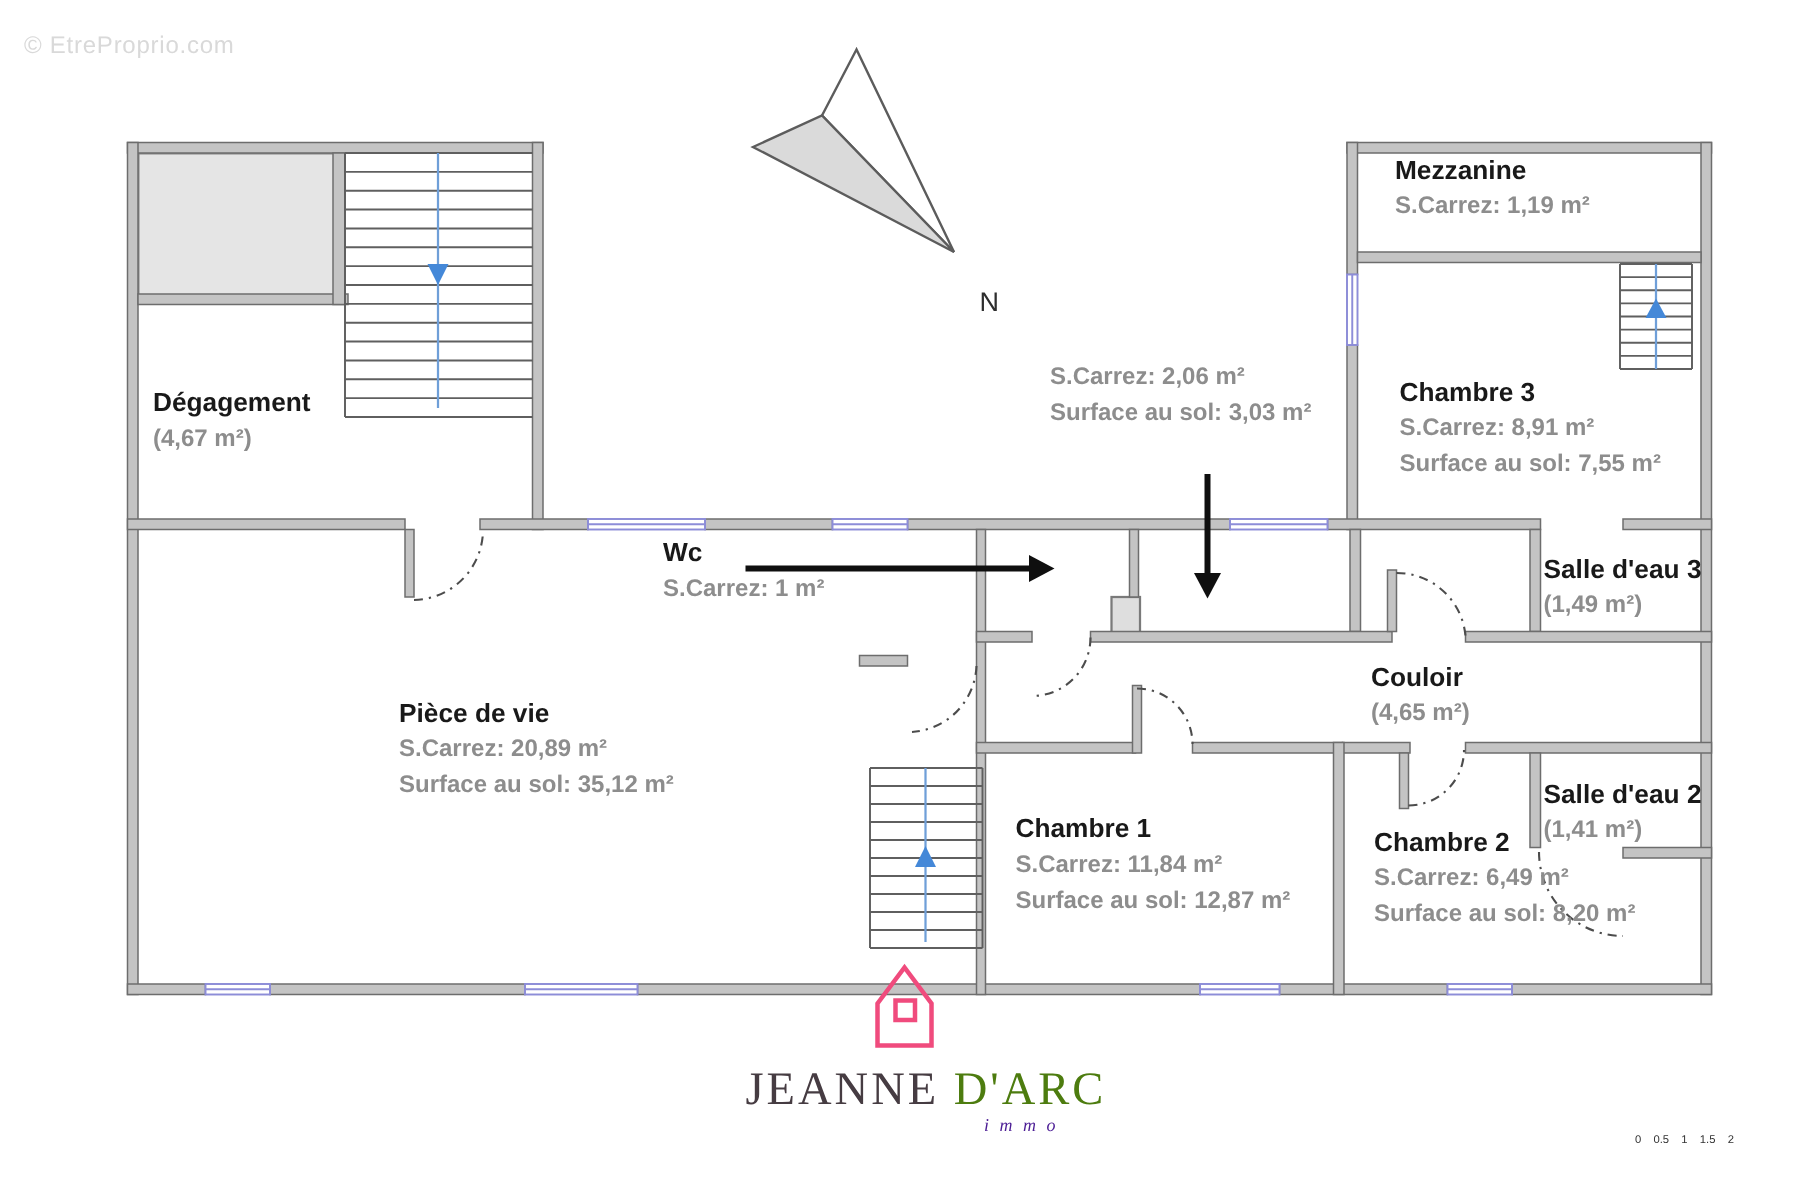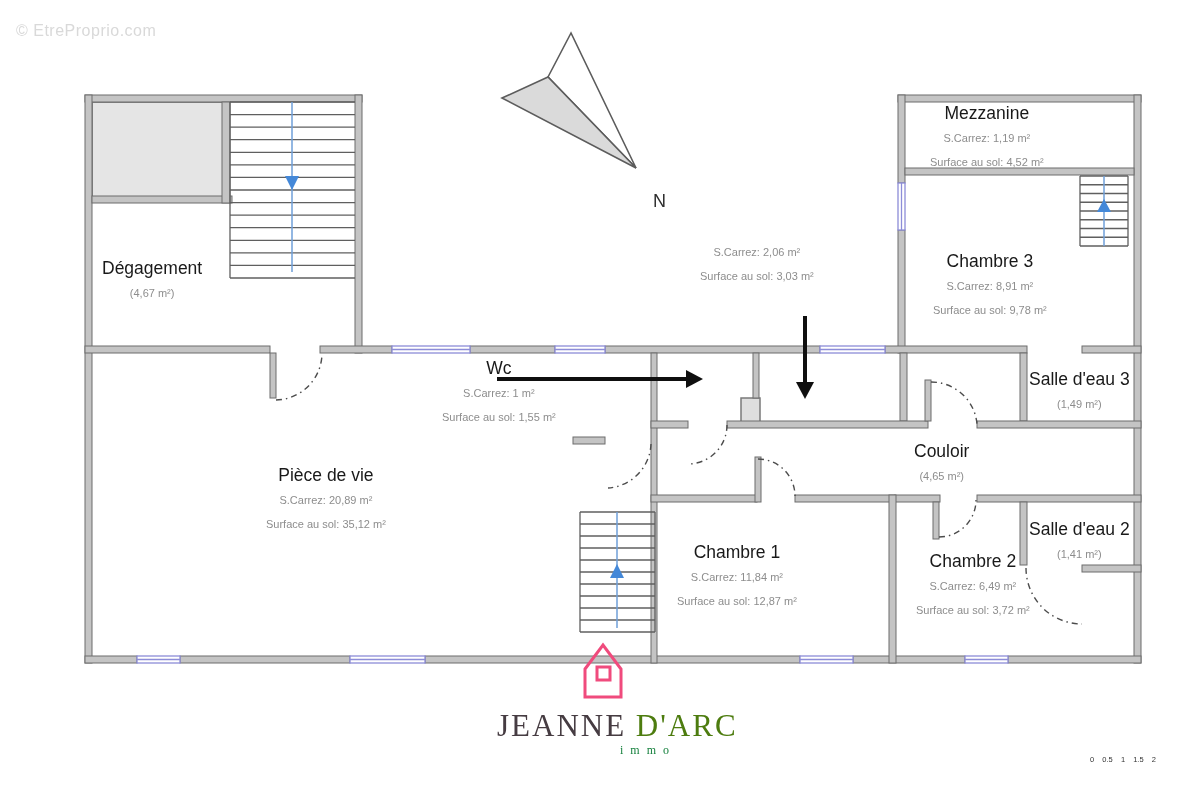--- a/index.html
+++ b/index.html
@@ -17,29 +17,29 @@
   [data-stairs] line{stroke:#5f5f5f;stroke-width:1.3;}
   .stairedge{stroke:#5f5f5f;stroke-width:1.3;}
   .stairline{stroke:#6f9fd8;stroke-width:1.5;}
   .stairarrow{fill:#4488d8;}
   .annline{stroke:#0f0f0f;stroke-width:4;}
   .annhead{fill:#0f0f0f;}
   .northwhite{fill:#ffffff;stroke:#5c5c5c;stroke-width:1.6;}
   .northgray{fill:#dadada;stroke:#5c5c5c;stroke-width:1.6;}
 
   
-  .room{position:absolute;font-weight:400;white-space:nowrap;text-align:center;}
+  .room{position:absolute;font-weight:700;white-space:nowrap;}
   .rname{font-size:17.5px;color:#191919;line-height:25px;}
-  .rsub{font-size:11px;color:#8d8d8d;line-height:24px;}
+  .rsub{font-size:16px;color:#8d8d8d;line-height:24px;}
   .wm{position:absolute;left:16px;top:22px;font-size:16px;color:#d9d9d9;letter-spacing:.5px;font-weight:400;}
   .nlabel{position:absolute;left:653px;top:191px;font-size:18px;color:#2e2e2e;font-weight:400;}
   .brand{position:absolute;left:497px;top:708px;font-family:"Liberation Serif","DejaVu Serif",serif;font-size:31px;letter-spacing:2px;white-space:nowrap;}
   .brand-dark{color:#463c42;}
   .brand-pink{color:#4d7c0f;}
-  .immo{position:absolute;left:620px;top:743px;font-family:"Liberation Serif","DejaVu Serif",serif;font-size:12px;letter-spacing:7px;color:#15803d;}
+  .immo{position:absolute;left:656px;top:743px;font-family:"Liberation Serif","DejaVu Serif",serif;font-size:12px;letter-spacing:7px;color:#4c1d95;font-style:italic;}
   .house-logo{position:absolute;left:578px;top:640px;}
 
   
   .scalebar{position:absolute;left:1090px;top:755px;width:80px;}
   .scale-ticks{display:flex;justify-content:space-between;width:66px;font-size:7.5px;color:#333;font-weight:400;}
   .scale-unit{position:absolute;left:70px;top:9px;font-size:9px;color:#333;}
 </style>
 </head>
 <body>
 
@@ -204,38 +204,36 @@
   <div class="nlabel">N</div>
 
   <div class="room" style="left:102px;top:256px">
     <div class="rname">Dégagement</div>
     <div class="rsub">(4,67 m²)</div>
   </div>
 
   <div class="room" style="left:930px;top:101px">
     <div class="rname">Mezzanine</div>
     <div class="rsub">S.Carrez: 1,19 m²</div>
-    <div class="rsub">Surface au sol: 4,52 m²</div>
   </div>
 
   <div class="room" style="left:933px;top:249px">
     <div class="rname">Chambre 3</div>
     <div class="rsub">S.Carrez: 8,91 m²</div>
-    <div class="rsub">Surface au sol: 9,78 m²</div>
+    <div class="rsub">Surface au sol: 7,55 m²</div>
   </div>
 
   <div class="room" style="left:700px;top:240px">
     <div class="rsub">S.Carrez: 2,06 m²</div>
     <div class="rsub">Surface au sol: 3,03 m²</div>
   </div>
 
   <div class="room" style="left:442px;top:356px">
     <div class="rname">Wc</div>
     <div class="rsub">S.Carrez: 1 m²</div>
-    <div class="rsub">Surface au sol: 1,55 m²</div>
   </div>
 
   <div class="room" style="left:266px;top:463px">
     <div class="rname">Pièce de vie</div>
     <div class="rsub">S.Carrez: 20,89 m²</div>
     <div class="rsub">Surface au sol: 35,12 m²</div>
   </div>
 
   <div class="room" style="left:677px;top:540px">
     <div class="rname">Chambre 1</div>
@@ -254,21 +252,21 @@
   </div>
 
   <div class="room" style="left:1029px;top:517px">
     <div class="rname">Salle d'eau 2</div>
     <div class="rsub">(1,41 m²)</div>
   </div>
 
   <div class="room" style="left:916px;top:549px">
     <div class="rname">Chambre 2</div>
     <div class="rsub">S.Carrez: 6,49 m²</div>
-    <div class="rsub">Surface au sol: 3,72 m²</div>
+    <div class="rsub">Surface au sol: 8,20 m²</div>
   </div>
 
   <svg class="house-logo" width="50" height="62" viewBox="0 0 50 62">
     <path d="M 7 29 L 25 5 L 43 29 L 43 57 L 7 57 Z" fill="none" stroke="#f04b7d" stroke-width="3"></path>
     <rect x="19" y="27" width="13" height="13" fill="none" stroke="#f04b7d" stroke-width="3"></rect>
   </svg>
   <div class="brand">
     <span class="brand-dark">JEANNE</span>
     <span class="brand-pink">D'ARC</span>
   </div>

